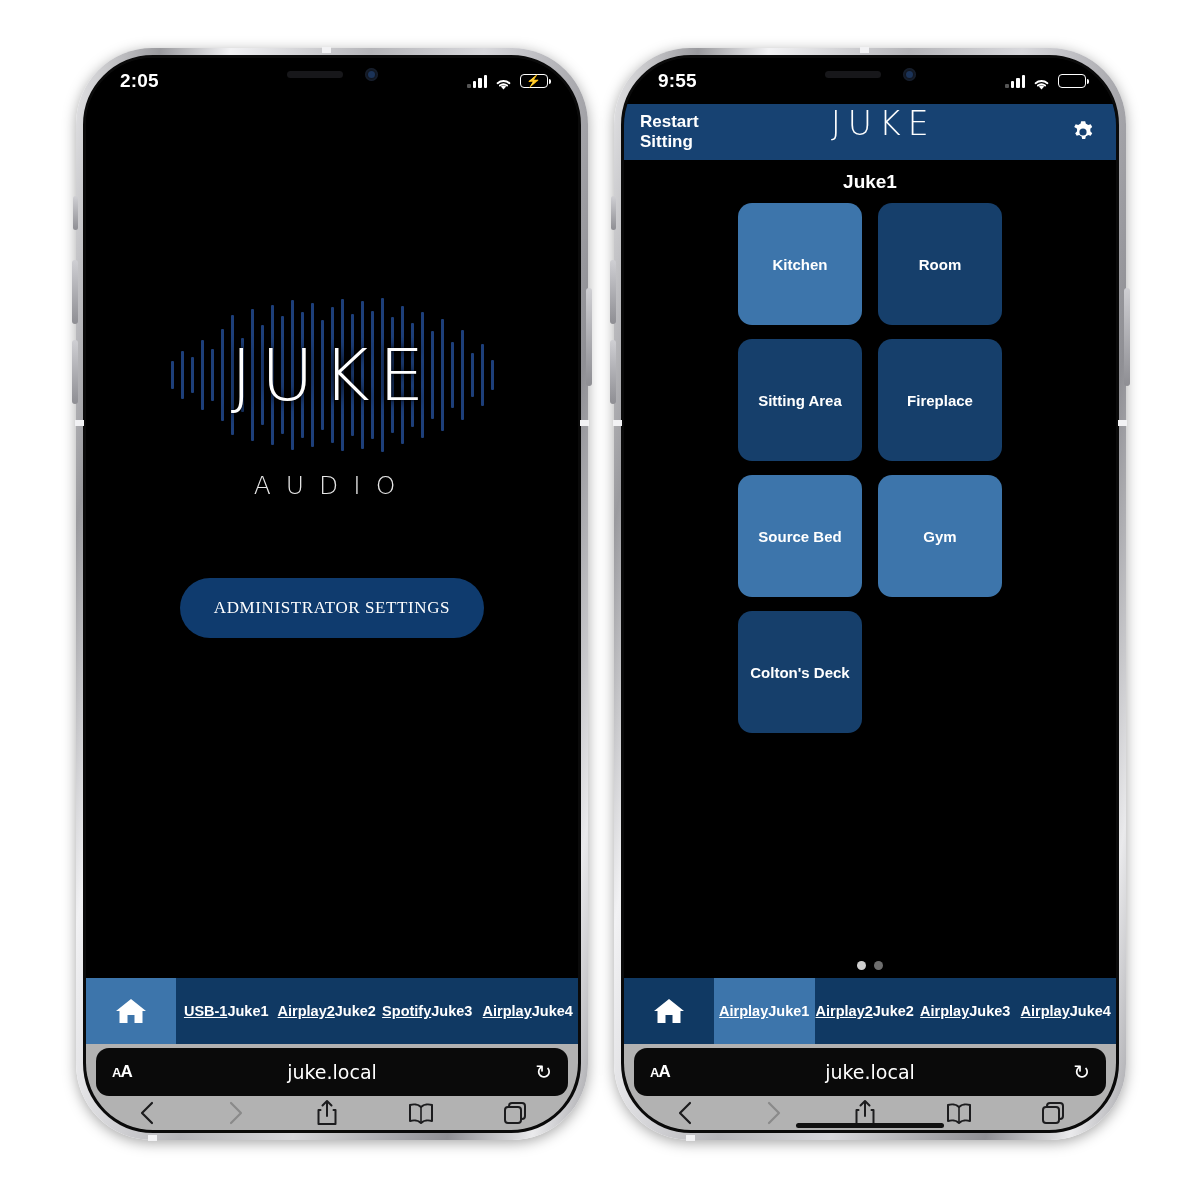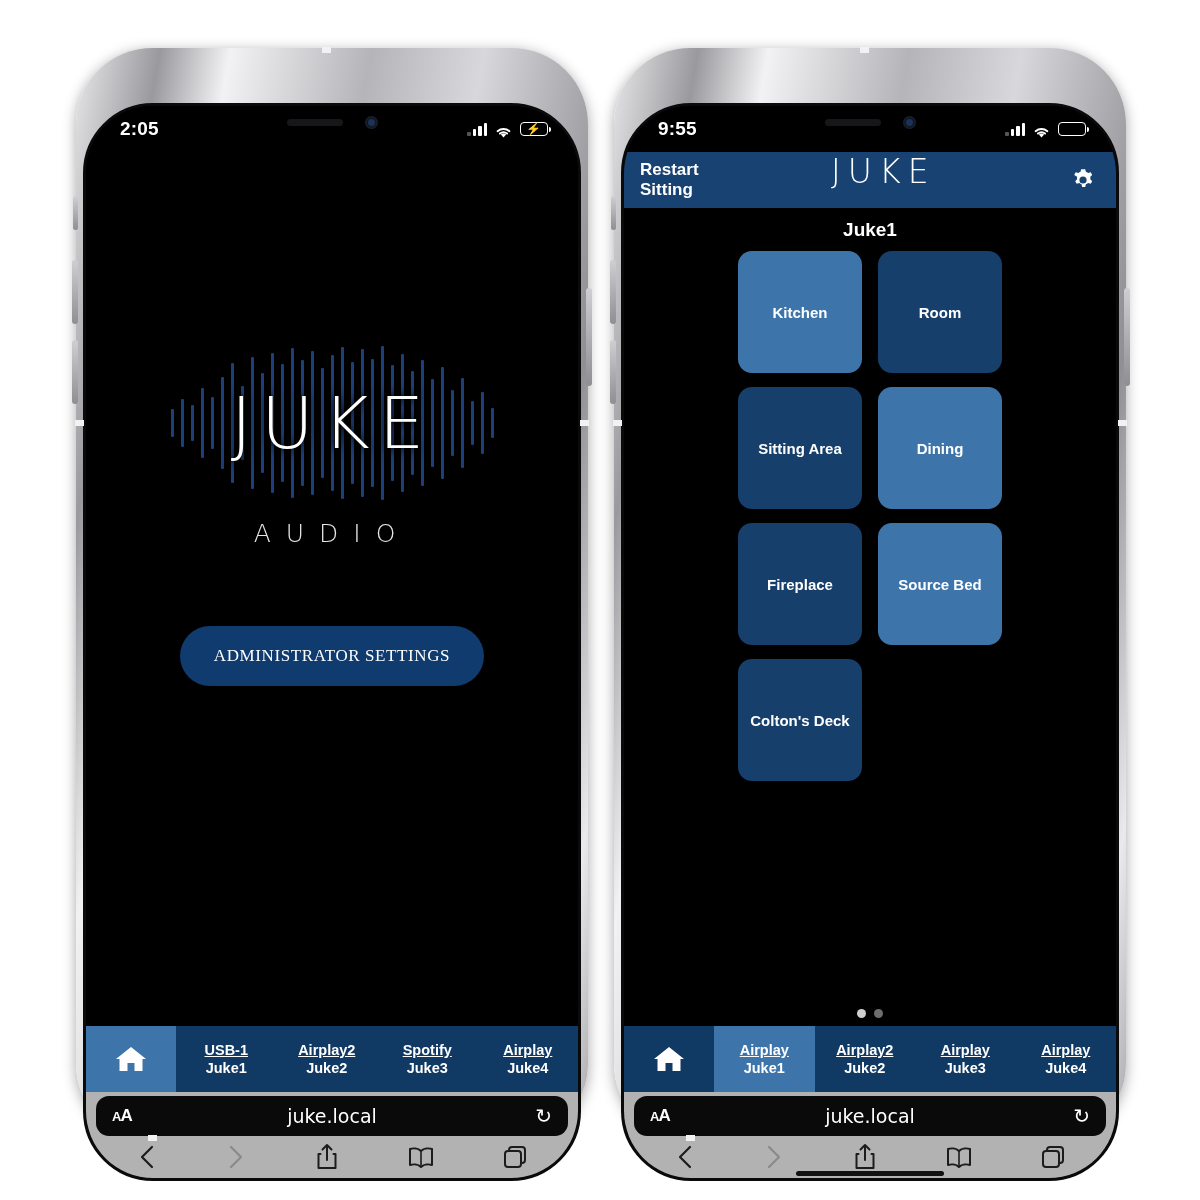--- a/index.html
+++ b/index.html
@@ -22,21 +22,20 @@
   }
   #phone-left  { left: 76px;  top: 48px; }
   #phone-right { left: 614px; top: 48px; }
   .phone-inner {
     position: relative;
     width: 100%; height: 100%;
     border-radius: 70px;
     background: #000;
     overflow: hidden;
     border: 3px solid #0a0a0a;
-    margin-top: 48px;
   }
 
   
   .btn-side { position: absolute; background: linear-gradient(180deg,#cfcfd3,#8e8e93); border-radius: 3px; z-index: 40; }
   .btn-l-mute  { left: -3px; top: 148px; width: 5px; height: 34px; }
   .btn-l-up    { left: -4px; top: 212px; width: 6px; height: 64px; }
   .btn-l-down  { left: -4px; top: 292px; width: 6px; height: 64px; }
   .btn-r-power { right: -4px; top: 240px; width: 6px; height: 98px; }
   .seam { position:absolute; background:#f2f2f4; width:9px; height:6px; z-index:41; }
 
@@ -140,31 +139,31 @@
 
   .dots { display: flex; justify-content: center; gap: 8px; padding: 6px 0 8px; }
   .dot { width: 9px; height: 9px; border-radius: 50%; background: #6e6e6e; }
   .dot.active { background: #cfcfcf; }
 
   
   .srcnav { flex: 0 0 66px; display: flex; background: #103963; }
   .src-home { flex: 0 0 90px; display: flex; align-items: center; justify-content: center; }
   .src-home.active { background: #3d75ab; }
   .src-item {
-    flex: 1; display: flex; flex-direction: column; align-items: center; justify-content: center;
+    flex: 1; display: flex; flex-direction: row; align-items: center; justify-content: center;
     color: #fff; font-size: 14.5px; font-weight: 700; line-height: 1.25; gap: 0;
   }
   .src-item.active { background: #3d75ab; }
   .src-item .s1 { text-decoration: underline; }
   .house { width: 34px; height: 30px; }
 
   
   .safari { flex: 0 0 86px; background: #b2b2b2; position: relative; display: flex; flex-direction: column; }
   .urlbar {
-    margin: 4px 10px 0; height: 40px; background: #0a0a0a; border-radius: 13px;
+    margin: 4px 10px 0; height: 48px; background: #0a0a0a; border-radius: 13px;
     display: flex; align-items: center; padding: 0 16px; color: #fff;
   }
   .aa { font-size: 17px; letter-spacing: -1px; width: 52px; }
   .aa b:first-child { font-size: 13px; }
   .url { flex: 1; text-align: center; font-size: 19px; font-family: "DejaVu Sans", sans-serif; }
   .reload { width: 52px; text-align: right; font-size: 20px; }
   .sftools { flex: 1; display: flex; align-items: center; justify-content: space-around; padding: 0 16px; }
   .sftools svg { display: block; }
   .homebar { position: absolute; bottom: 2px; left: 50%; transform: translateX(-50%); width: 148px; height: 5px; border-radius: 3px; background: #111; }
 </style>
@@ -385,28 +384,28 @@
         <div class="zones" id="zones-grid">
             <div class="zone" style="background: rgb(61, 117, 171);">
               <span>Kitchen</span>
             </div>
             <div class="zone" style="background: rgb(22, 63, 107);">
               <span>Room</span>
             </div>
             <div class="zone" style="background: rgb(22, 63, 107);">
               <span>Sitting Area</span>
             </div>
-            <div class="zone" style="background: rgb(61, 117, 171);">
-              <span>Dining</span>
-            </div>
             <div class="zone" style="background: rgb(22, 63, 107); text-align: right;">
               <span>Fireplace</span>
             </div>
             <div class="zone" style="background: rgb(61, 117, 171);">
               <span>Source Bed</span>
+            </div>
+            <div class="zone" style="background: rgb(61, 117, 171);">
+              <span>Gym</span>
             </div>
             <div class="zone" style="background: rgb(22, 63, 107);">
               <span>Colton's Deck</span>
             </div>
           </div>
 
         <div class="dots" id="page-dots">
             <span class="dot active"></span>
             <span class="dot"></span>
           </div>

